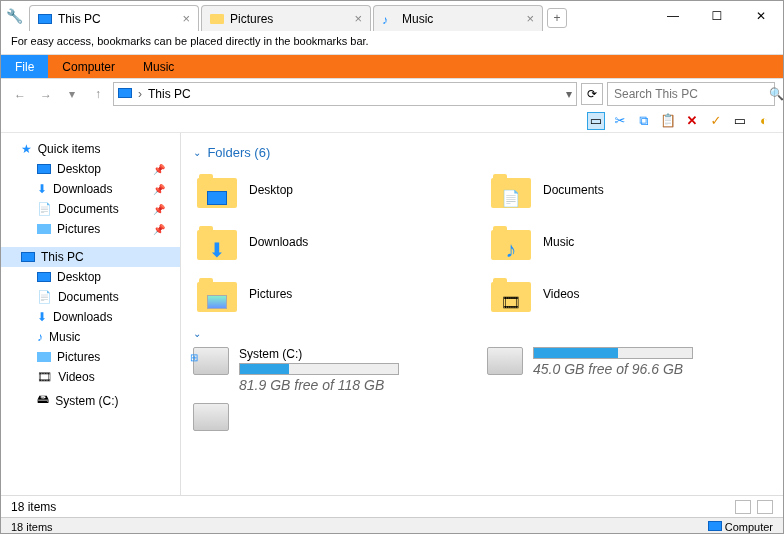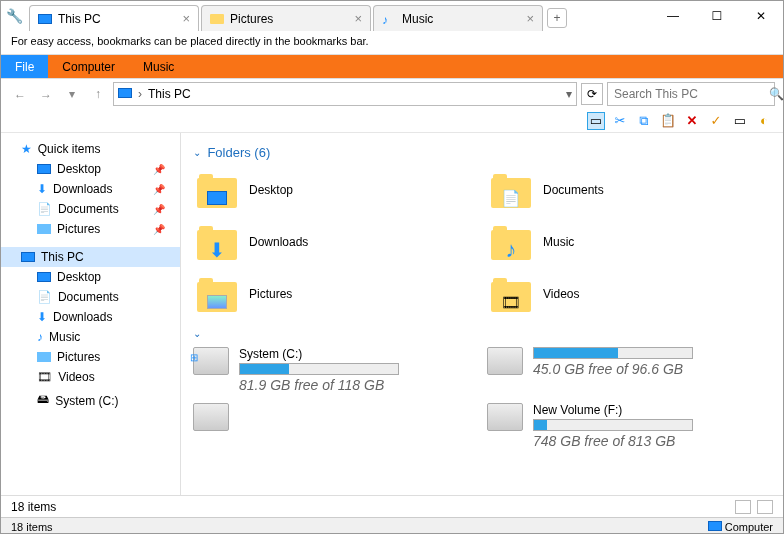--- a/index.html
+++ b/index.html
@@ -285,30 +285,20 @@
      <div class="dinfo">
        <div class="bar">
               <div class="barfill" style="width:53%"></div>
             </div>
        <span class="freetxt">45.0 GB free of 96.6 GB</span>
      </div>
    </div>
         <div class="ditem">
      <div class="dicon"></div>
    </div>
-        <div class="ditem">
-     <div class="dicon"></div>
-     <div class="dinfo">
-       <span>New Volume (F:)</span>
-       <div class="bar">
-              <div class="barfill" style="width:8%"></div>
-            </div>
-       <span class="freetxt">748 GB free of 813 GB</span>
-     </div>
-   </div>
       </div>
   </div>
 </div>
 
 <div class="statusbar1">
   <span>18 items</span>
   <div class="viewbtns">
     <span></span>
     <span></span>
   </div>

